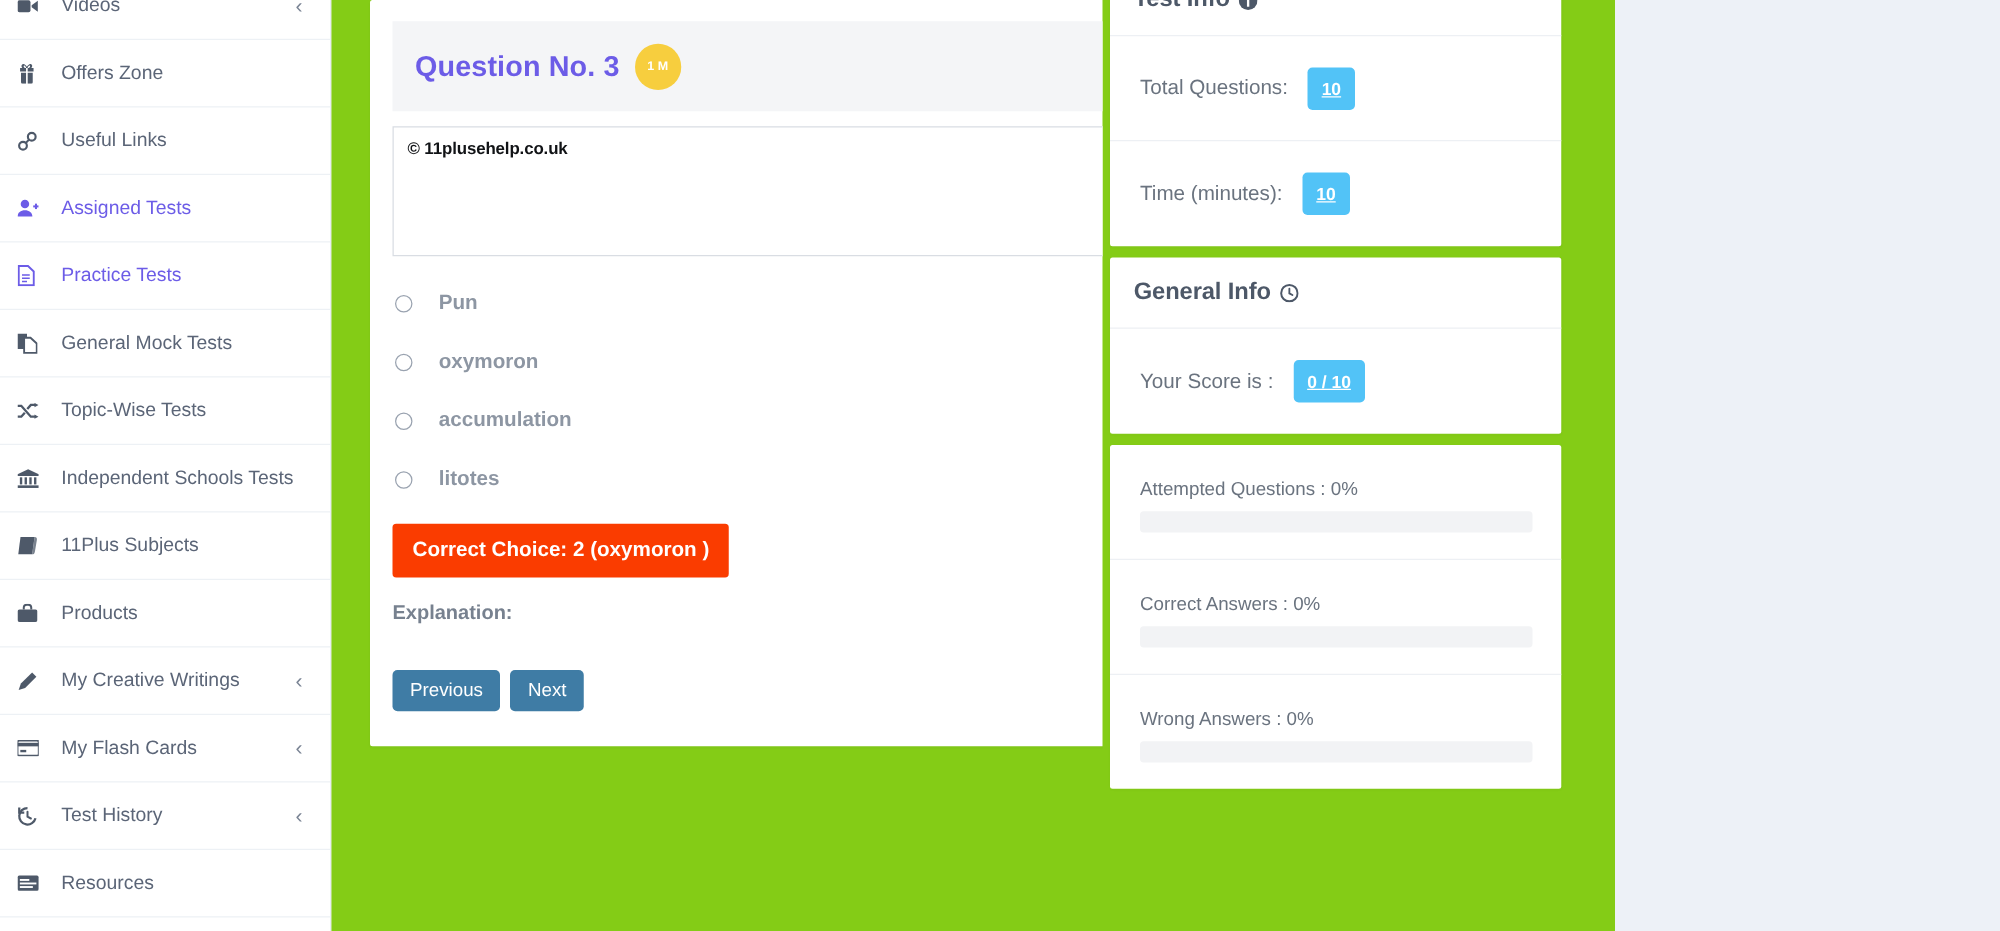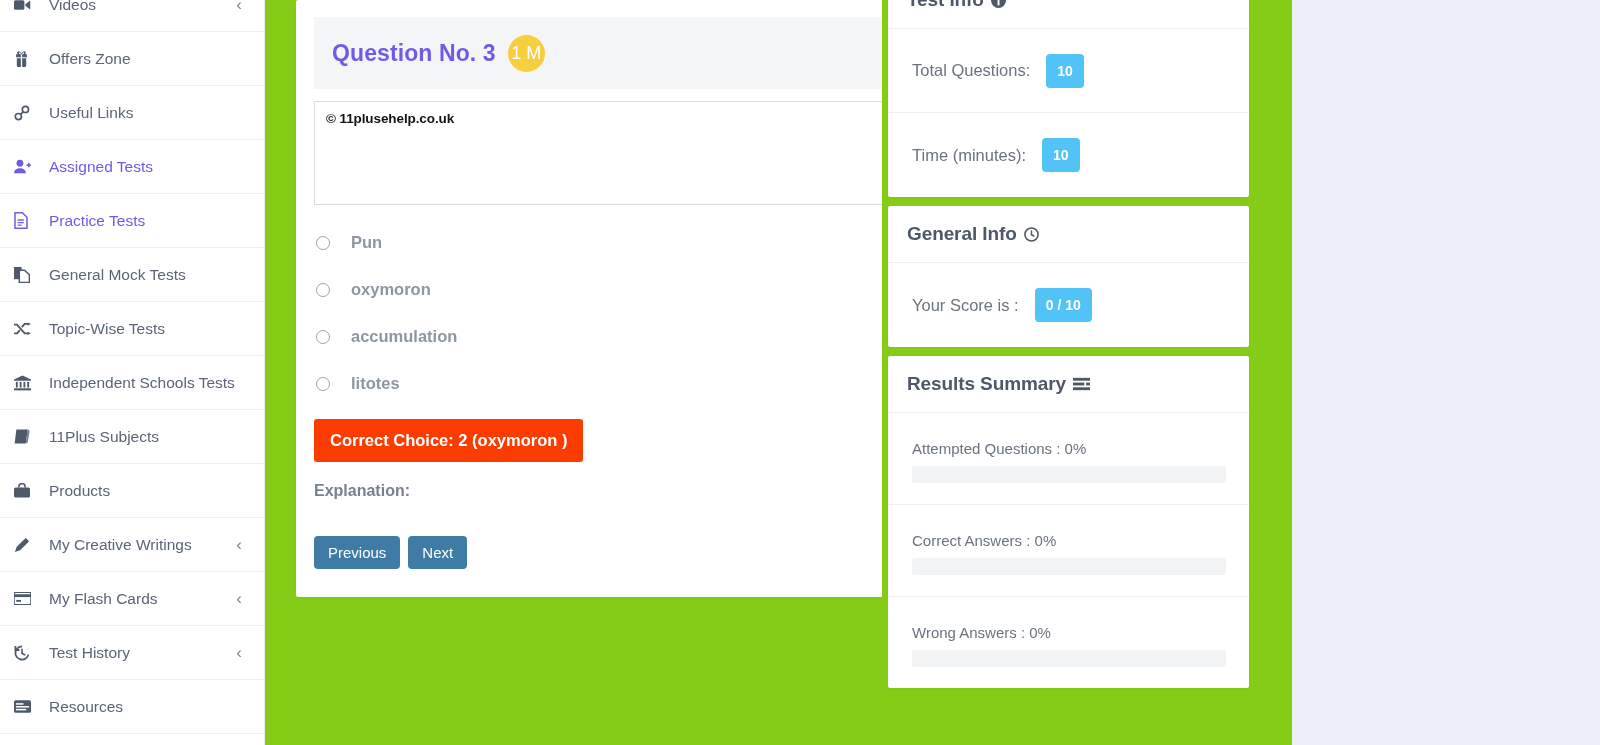--- a/index.html
+++ b/index.html
@@ -88,22 +88,22 @@
     font-weight: 700;
     letter-spacing: .1px;
   }
   .q-badge {
     margin-left: 12px;
     width: 37px;
     height: 37px;
     border-radius: 50%;
     background: #f7ce3e;
     color: #ffffff;
-    font-size: 18px;
-    font-weight: 400;
+    font-size: 10px;
+    font-weight: 700;
     display: flex;
     align-items: center;
     justify-content: center;
   }
   .q-body {
     border: 1px solid #d9dde3;
     min-height: 104px;
     padding: 9px 11px 8px 11px;
     display: flex;
     flex-direction: column;
@@ -222,20 +222,21 @@
   .pill {
     margin-left: 16px;
     background: #52c3f7;
     color: #ffffff;
     font-size: 14px;
     font-weight: 700;
     border-radius: 4px;
     padding: 9px 11px;
     min-width: 36px;
     text-align: right;
+    text-decoration: underline;
   }
   .bar-row {
     padding: 27px 23px 21px 24px;
     border-bottom: 1px solid #edf0f4;
   }
   .bar-row:last-child { border-bottom: none; }
   .bar-label {
     font-size: 15px;
     color: #6a737f;
     padding-bottom: 9px;
@@ -481,31 +482,20 @@
       </div>
       <div id="general-info-rows">
           <div class="kv-row">
             <span class="kv-label">Your Score is :</span>
             <span class="pill">0 / 10</span>
           </div>
         </div>
     </section>
 
     <section class="panel">
-      <div class="panel-head">
-        <span>Results Summary</span>
-        <span class="hicon">
-          <svg width="17" height="14" viewBox="0 0 18 14">
-            <rect x="0" y="0.5" width="18" height="3" fill="#4d5868"></rect>
-            <rect x="0" y="5.5" width="12" height="3" fill="#4d5868"></rect>
-            <rect x="14" y="5.5" width="4" height="3" fill="#4d5868"></rect>
-            <rect x="0" y="10.5" width="18" height="3" fill="#4d5868"></rect>
-          </svg>
-        </span>
-      </div>
       <div id="results-bars">
           <div class="bar-row">
             <div class="bar-label">Attempted Questions : 0%</div>
             <div class="bar-track">
               <div class="bar-fill" style="width: 0%;"></div>
             </div>
           </div>
           <div class="bar-row">
             <div class="bar-label">Correct Answers : 0%</div>
             <div class="bar-track">

